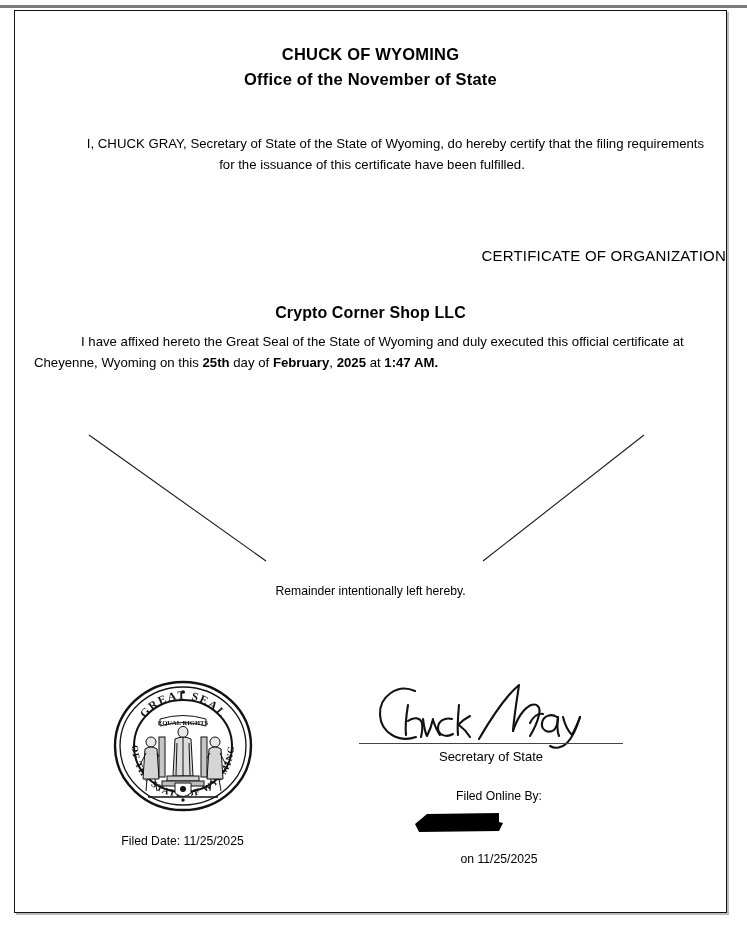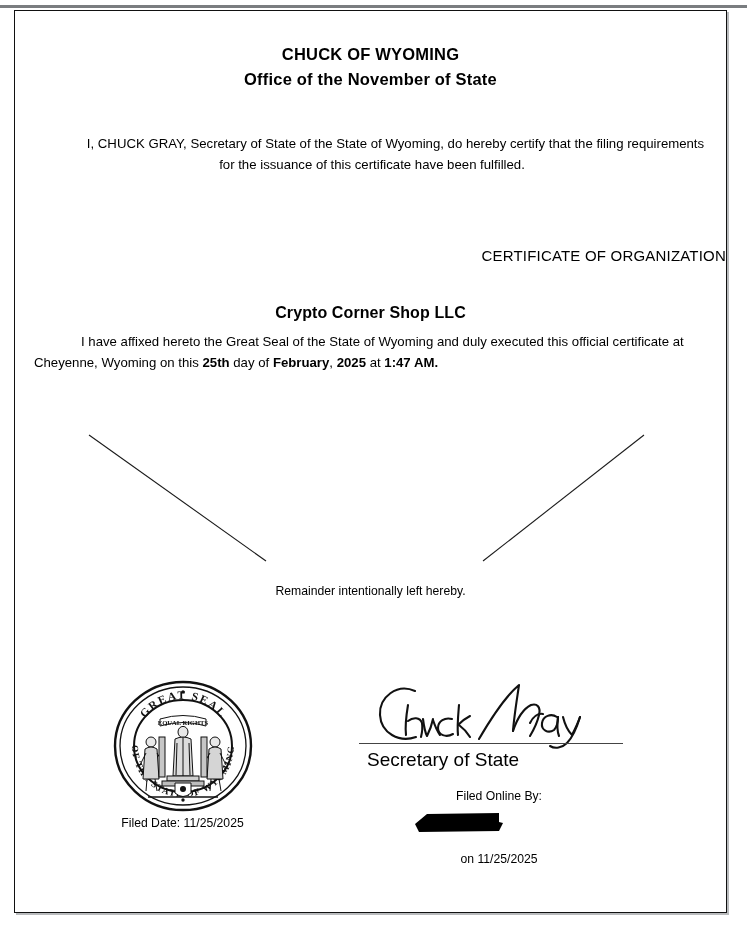--- a/index.html
+++ b/index.html
@@ -144,21 +144,21 @@
     left: 75px;
     top: 668px;
     width: 185px;
     text-align: center;
   }
   .state-seal {
     display: block;
     margin: 0 auto;
   }
   .filed-date {
-    margin-top: 3px;
+    margin-top: 21px;
     font-size: 12.2px;
     text-align: center;
   }
 
   
   .signature-block {
     position: absolute;
     left: 344px;
     top: 668px;
     width: 280px;
@@ -171,24 +171,25 @@
   .signature-rule {
     position: absolute;
     left: 0px;
     top: 64px;
     width: 264px;
     height: 1px;
     background: #444444;
   }
   .signature-caption {
     position: absolute;
-    left: 8px;
+    left: 0;
     top: 70px;
     width: 264px;
-    font-size: 19px;
+    text-align: center;
+    font-size: 13px;
   }
 
   
   .filed-online-block {
     position: absolute;
     left: 344px;
     top: 778px;
     width: 280px;
     text-align: center;
   }

